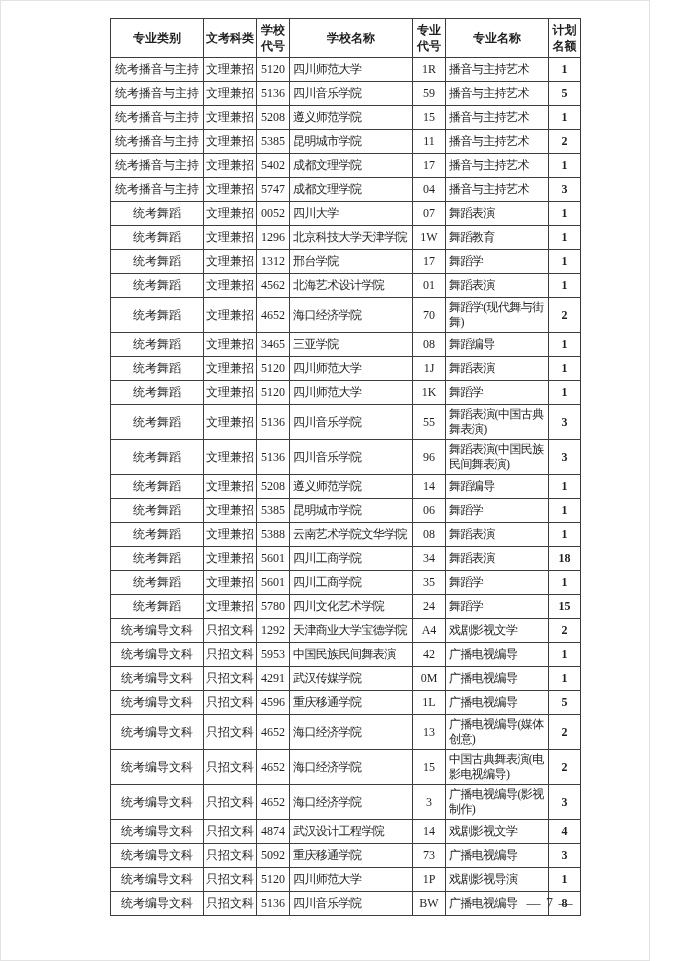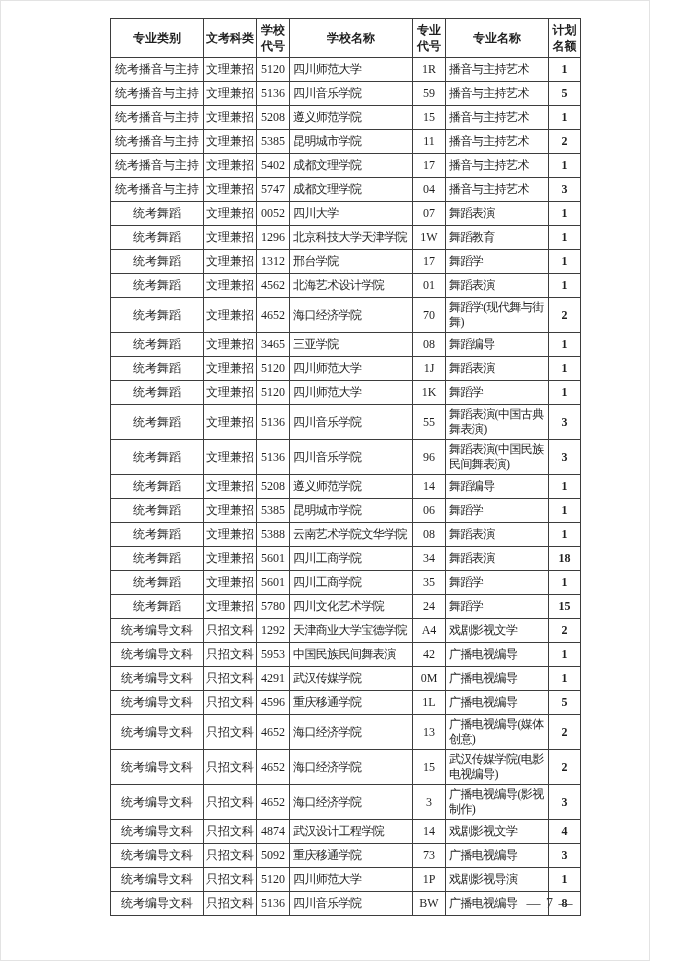--- a/index.html
+++ b/index.html
@@ -343,21 +343,21 @@
           <td class="col-major_code">13</td>
           <td class="col-major_name">广播电视编导(媒体创意)</td>
           <td class="col-quota">2</td>
         </tr>
         <tr>
           <td class="col-category">统考编导文科</td>
           <td class="col-exam_type">只招文科</td>
           <td class="col-school_code">4652</td>
           <td class="col-school_name">海口经济学院</td>
           <td class="col-major_code">15</td>
-          <td class="col-major_name">武汉传媒学院(电影电视编导)</td>
+          <td class="col-major_name">中国古典舞表演(电影电视编导)</td>
           <td class="col-quota">2</td>
         </tr>
         <tr>
           <td class="col-category">统考编导文科</td>
           <td class="col-exam_type">只招文科</td>
           <td class="col-school_code">4652</td>
           <td class="col-school_name">海口经济学院</td>
           <td class="col-major_code">3</td>
           <td class="col-major_name">广播电视编导(影视制作)</td>
           <td class="col-quota">3</td>

